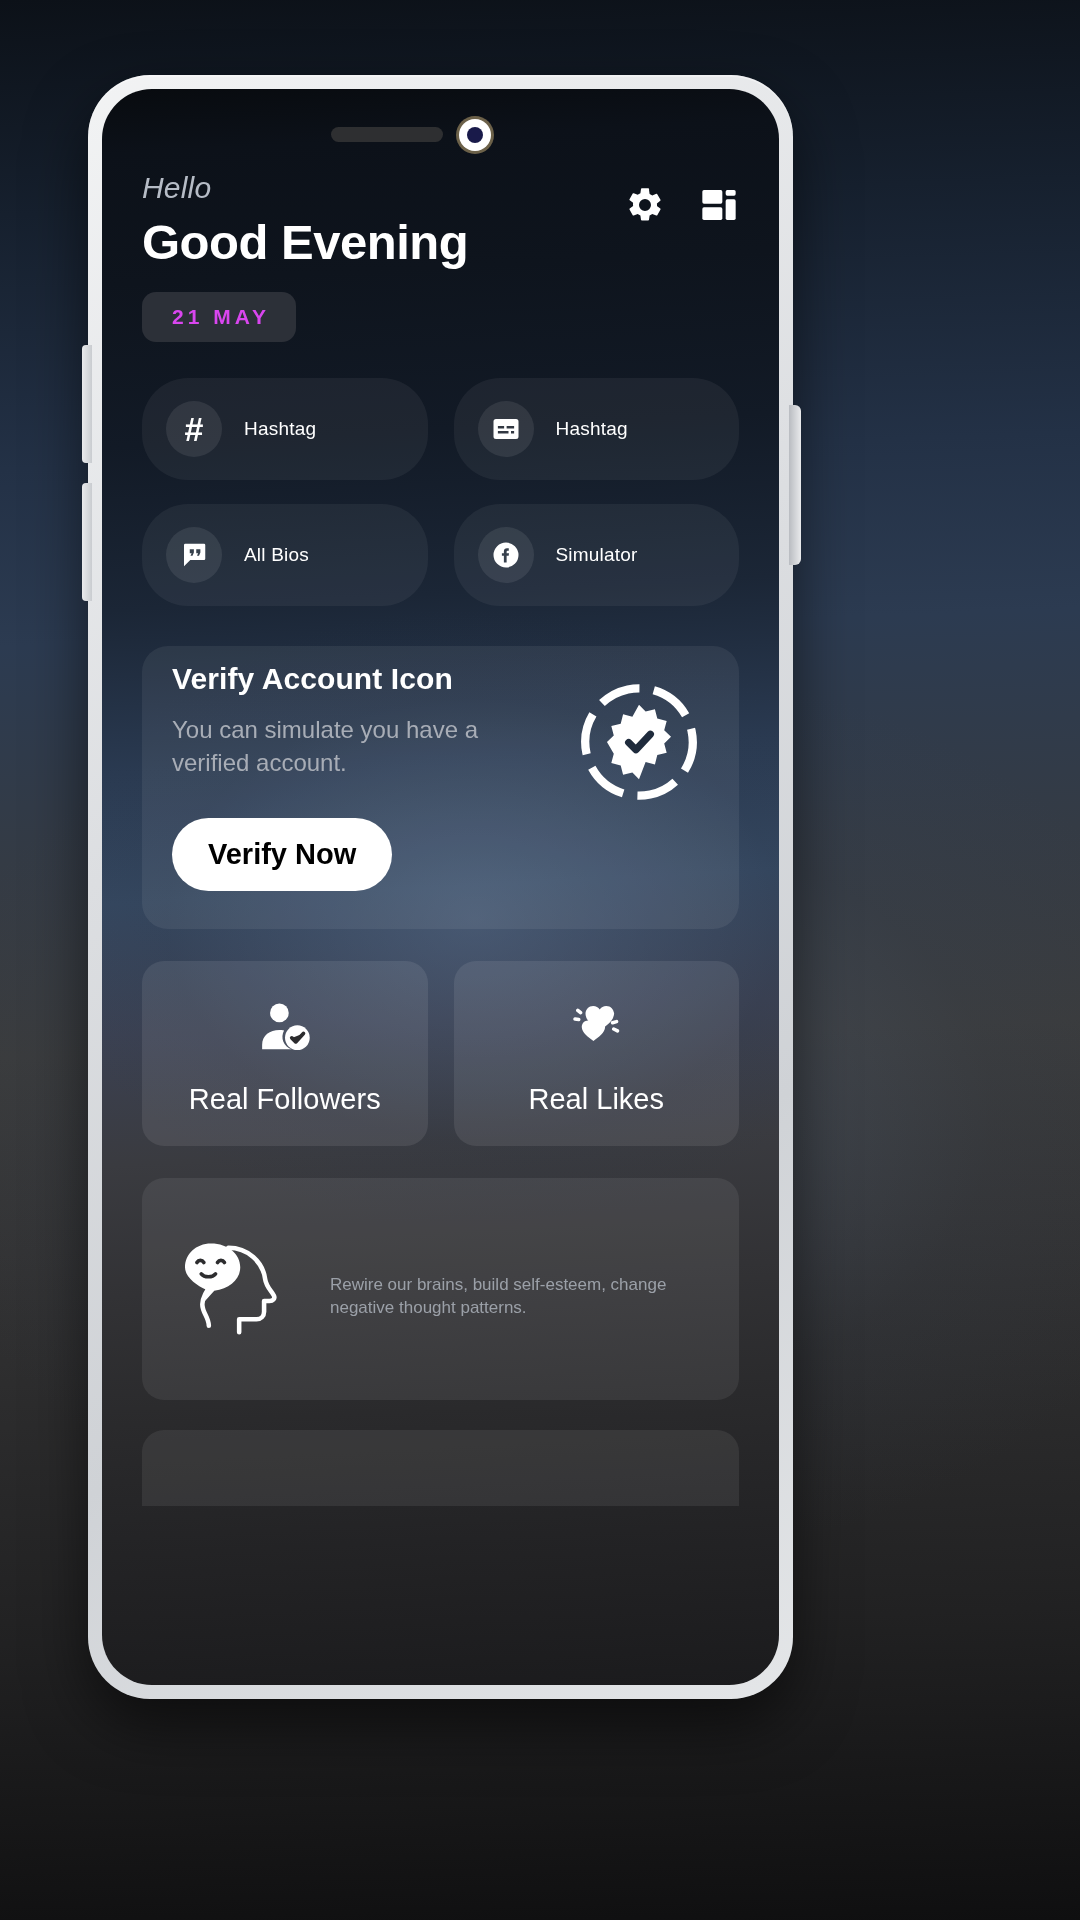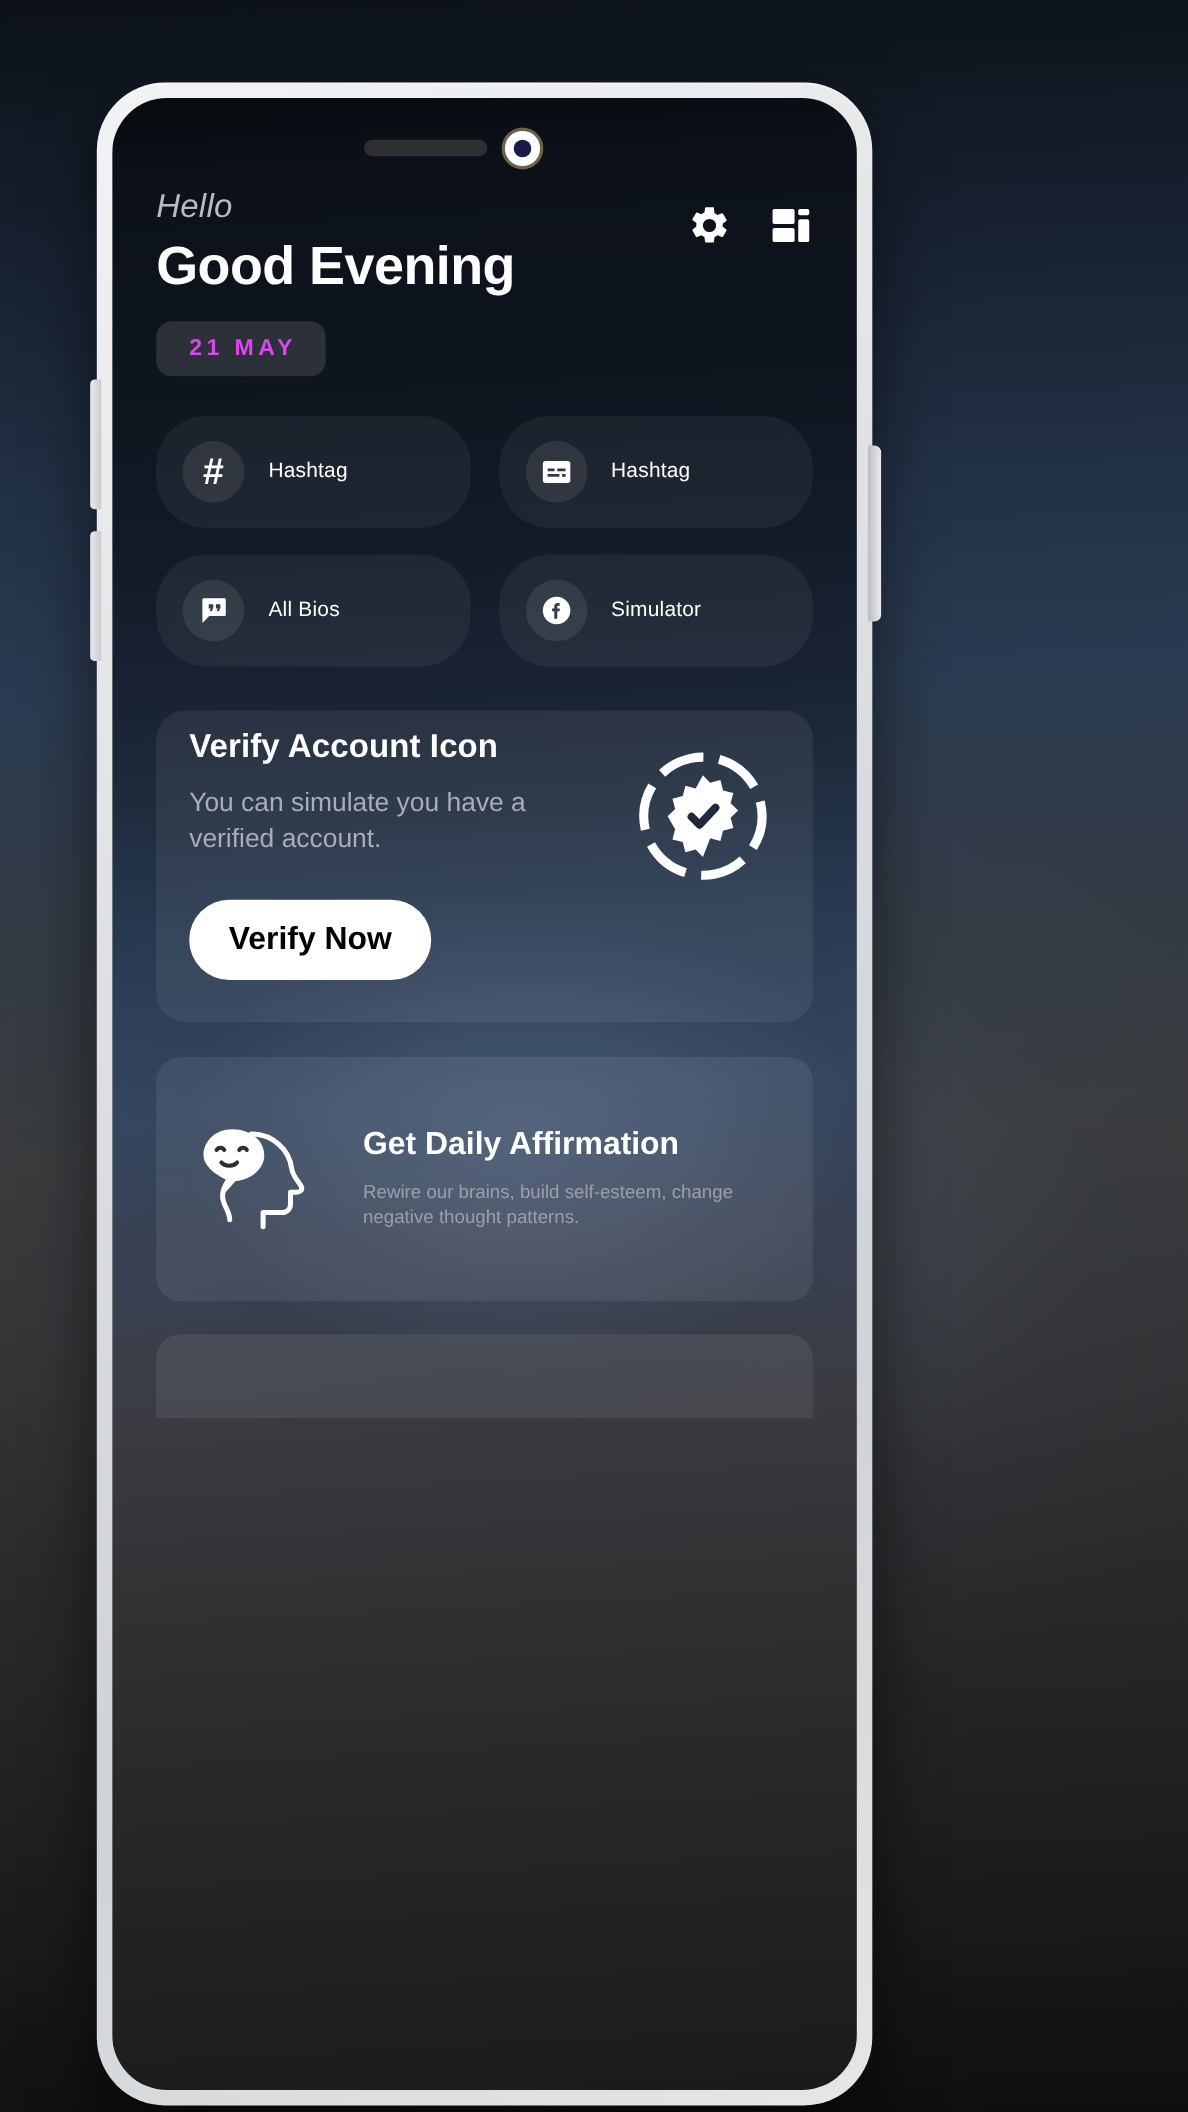--- a/index.html
+++ b/index.html
@@ -27,21 +27,21 @@
         #2a2a2b 74%,
         #212122 84%,
         #171718 93%,
         #0f0f10 100%);
   }
 
   
   #phone {
     position:absolute;
     left:88px; top:75px;
-    width:705px; height:1839px;
+    width:705px; height:1624px;
     border-radius:62px;
     background:linear-gradient(150deg,#f2f3f4 0%,#dcdee1 40%,#cfd2d6 70%,#e4e6e8 100%);
     padding:14px;
     box-shadow:0 26px 60px rgba(0,0,0,0.55), 0 2px 0 rgba(255,255,255,0.35) inset;
   }
 
   
   .sidebtn { position:absolute; background:linear-gradient(90deg,#e9eaec,#c9ccd0); }
   #vol-up   { left:-6px;  top:270px; width:10px;  height:118px; border-radius:4px 0 0 4px; }
   #vol-down { left:-6px;  top:408px; width:10px;  height:118px; border-radius:4px 0 0 4px; }
@@ -303,34 +303,59 @@
               <g fill="none" stroke="#ffffff" stroke-width="8" stroke-linecap="butt" stroke-dasharray="40 14" transform="rotate(-12 60 60)">
                 <circle cx="60" cy="60" r="52"></circle>
               </g>
               <path fill="#ffffff" d="M60 24l6.4 6.6 9-2.4 2.3 9.1 9.1 2.3-2.4 9 6.6 6.4-6.6 6.4 2.4 9-9.1 2.3-2.3 9.1-9-2.4L60 96l-6.4-6.6-9 2.4-2.3-9.1-9.1-2.3 2.4-9L29 60l6.6-6.4-2.4-9 9.1-2.3 2.3-9.1 9 2.4L60 24Z"></path>
               <path fill="none" stroke="#1f2b3c" stroke-width="7" stroke-linecap="round" stroke-linejoin="round" d="M50 60.5l7 7 14-15"></path>
             </svg>
           </div>
         </div>
 
         
+        <div id="stat-row">
+
+          <div class="stat-card">
+            <div class="stat-ico">
+              <svg viewBox="0 0 24 24" aria-hidden="true">
+                <circle cx="9.6" cy="6.4" r="4"></circle>
+                <path d="M2.2 20c0-4 3.3-6.3 7.4-6.3.7 0 1.4.07 2 .2a5.6 5.6 0 0 0 3.3 8.1H2.2V20Z"></path>
+                <circle cx="17.3" cy="17" r="5.3"></circle>
+                <path fill="#2b2b2d" d="M14.9 17.1l1.7 1.7 3.3-3.6" stroke="#2b2b2d" stroke-width="1.6" stroke-linecap="round" stroke-linejoin="round"></path>
+              </svg>
+            </div>
+            <div class="stat-label">Real Followers</div>
+          </div>
+
+          <div class="stat-card">
+            <div class="stat-ico">
+              <svg viewBox="0 0 24 24" aria-hidden="true">
+                <path d="M16.4 3.4c-1.2 0-2.2.6-2.8 1.5-.6-.9-1.6-1.5-2.8-1.5-1.9 0-3.3 1.5-3.3 3.4 0 2.9 3.5 5.3 6.1 7.2 2.6-1.9 6.1-4.3 6.1-7.2 0-1.9-1.4-3.4-3.3-3.4Z"></path>
+                <path d="M8.6 9.6c-1.5 0-2.7 1.2-2.7 2.8 0 2.4 2.9 4.4 5 6 2.1-1.6 5-3.6 5-6 0-1.6-1.2-2.8-2.7-2.8-1 0-1.8.5-2.3 1.2-.5-.7-1.3-1.2-2.3-1.2Z"></path>
+                <path d="M19.1 10.6l1.7-.5M19.6 13.3l1.6.8M18 8.1l1-1.4M5.4 6.3l-1.2-1M4.6 9.2l-1.6-.2" stroke="#ffffff" stroke-width="1.5" stroke-linecap="round"></path>
+              </svg>
+            </div>
+            <div class="stat-label">Real Likes</div>
+          </div>
+
+        </div>
 
         
         <div id="affirm-card">
           <div id="affirm-ico">
             <svg viewBox="0 0 120 120" aria-hidden="true">
               <path fill="none" stroke="#ffffff" stroke-width="4.2" stroke-linecap="round" stroke-linejoin="round" d="M52 22c18 0 32 13 34 29 1 7 6 11 8 15 1.5 3-1 5-4 5h-5v10c0 4-3 7-7 7H62v12"></path>
               <path fill="none" stroke="#ffffff" stroke-width="4.2" stroke-linecap="round" stroke-linejoin="round" d="M36 56c-4 6-8 12-8 18 0 8 6 12 6 20"></path>
               <path fill="#ffffff" d="M36 18c16 0 27 10 27 22 0 11-10 20-24 21.5l-8.5 9.5.6-10.5C23 57 12 49 12 40c0-12 10-22 24-22Z"></path>
               <path fill="none" stroke="#2d2d2f" stroke-width="3.4" stroke-linecap="round" d="M23 35.5c1.6-2.6 4.8-2.6 6.4 0M42 35.5c1.6-2.6 4.8-2.6 6.4 0"></path>
               <path fill="none" stroke="#2d2d2f" stroke-width="3.4" stroke-linecap="round" d="M27 46c2.8 3.6 10.4 3.6 13.2 0"></path>
             </svg>
           </div>
           <div>
-            <div id="affirm-title">Get Daily Affirmation</div>
             <div id="affirm-sub">Rewire our brains, build self-esteem, change negative thought patterns.</div>
           </div>
         </div>
 
         
         <div id="ai-card">
           
           
         </div>
 

